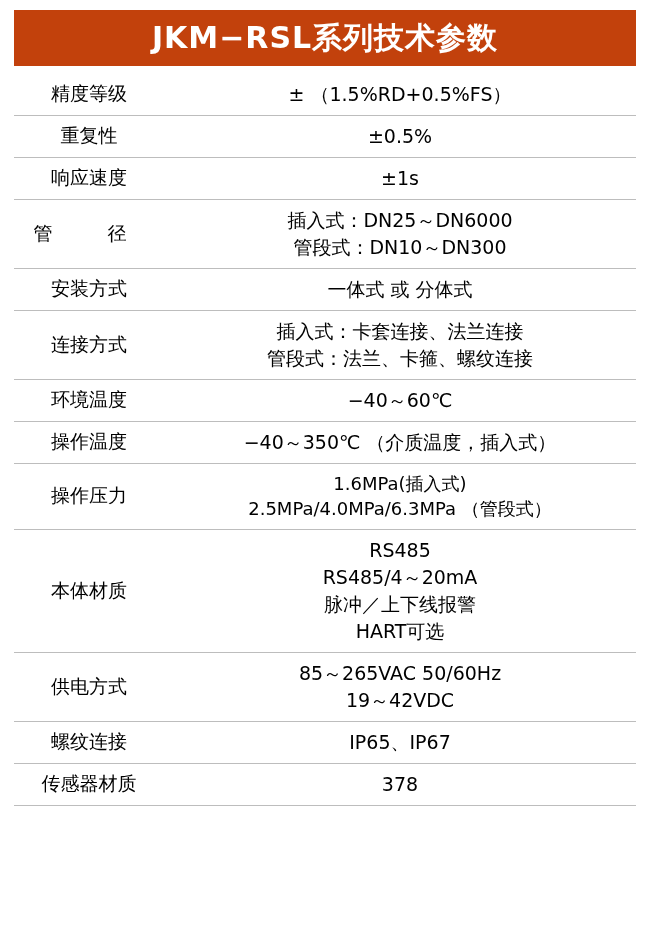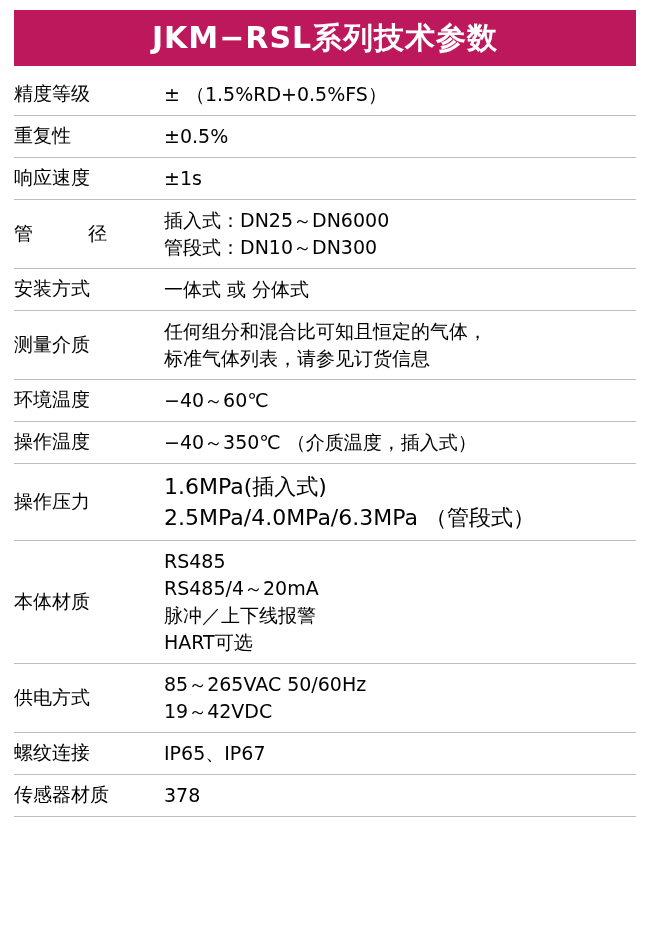--- a/index.html
+++ b/index.html
@@ -17,21 +17,21 @@
   .sheet {
     width: 650px;
     height: 928px;
     box-sizing: border-box;
     padding: 0 14px;
     position: relative;
   }
   .title-bar {
     margin: 10px 0 0 0;
     height: 56px;
-    background: #be185d;
+    background: #c2410c;
     display: flex;
     align-items: center;
     justify-content: center;
   }
   .title-bar .title-text {
     color: #ffffff;
     font-size: 30px;
     font-weight: bold;
     letter-spacing: 1px;
     font-family: "DejaVu Sans", "Liberation Sans", sans-serif;
@@ -44,20 +44,21 @@
   }
   table.spec tr {
     border-bottom: 1px solid #bdbdbd;
   }
   table.spec tr.last-row {
     border-bottom: 2px solid #555555;
   }
   table.spec td {
     vertical-align: middle;
     padding: 7px 0 7px 0;
+    text-align: center;
   }
   td.label {
     width: 150px;
     font-size: 19px;
     padding-left: 6px;
     white-space: nowrap;
   }
   td.label.spaced {
     letter-spacing: 18px;
   }
@@ -65,21 +66,21 @@
     font-size: 19px;
     padding-left: 8px;
     line-height: 1.42;
     word-break: break-all;
   }
   td.value .line {
     display: block;
     white-space: nowrap;
   }
   .small-font .line, .small-font {
-    font-size: 22px;
+    font-size: 18px;
   }
 </style>
 </head>
 <body>
 
 <div class="sheet">
 
   <div class="title-bar">
     <span class="title-text">JKM−RSL系列技术参数</span>
   </div>
@@ -116,28 +117,28 @@
         </td>
       </tr>
 
       <tr>
         <td class="label">安装方式</td>
         <td class="value">
           <span class="line">一体式 或 分体式</span>
         </td>
       </tr>
 
-
       <tr>
-        <td class="label">测量介质</td>
+        <td class="label">连接方式</td>
         <td class="value">
-          <span class="line">任何组分和混合比可知且恒定的气体，</span>
-          <span class="line">标准气体列表，请参见订货信息</span>
+          <span class="line">插入式：卡套连接、法兰连接</span>
+          <span class="line">管段式：法兰、卡箍、螺纹连接</span>
         </td>
       </tr>
+
 
       <tr>
         <td class="label">环境温度</td>
         <td class="value">
           <span class="line">−40～60℃</span>
         </td>
       </tr>
 
       <tr>
         <td class="label">操作温度</td>

